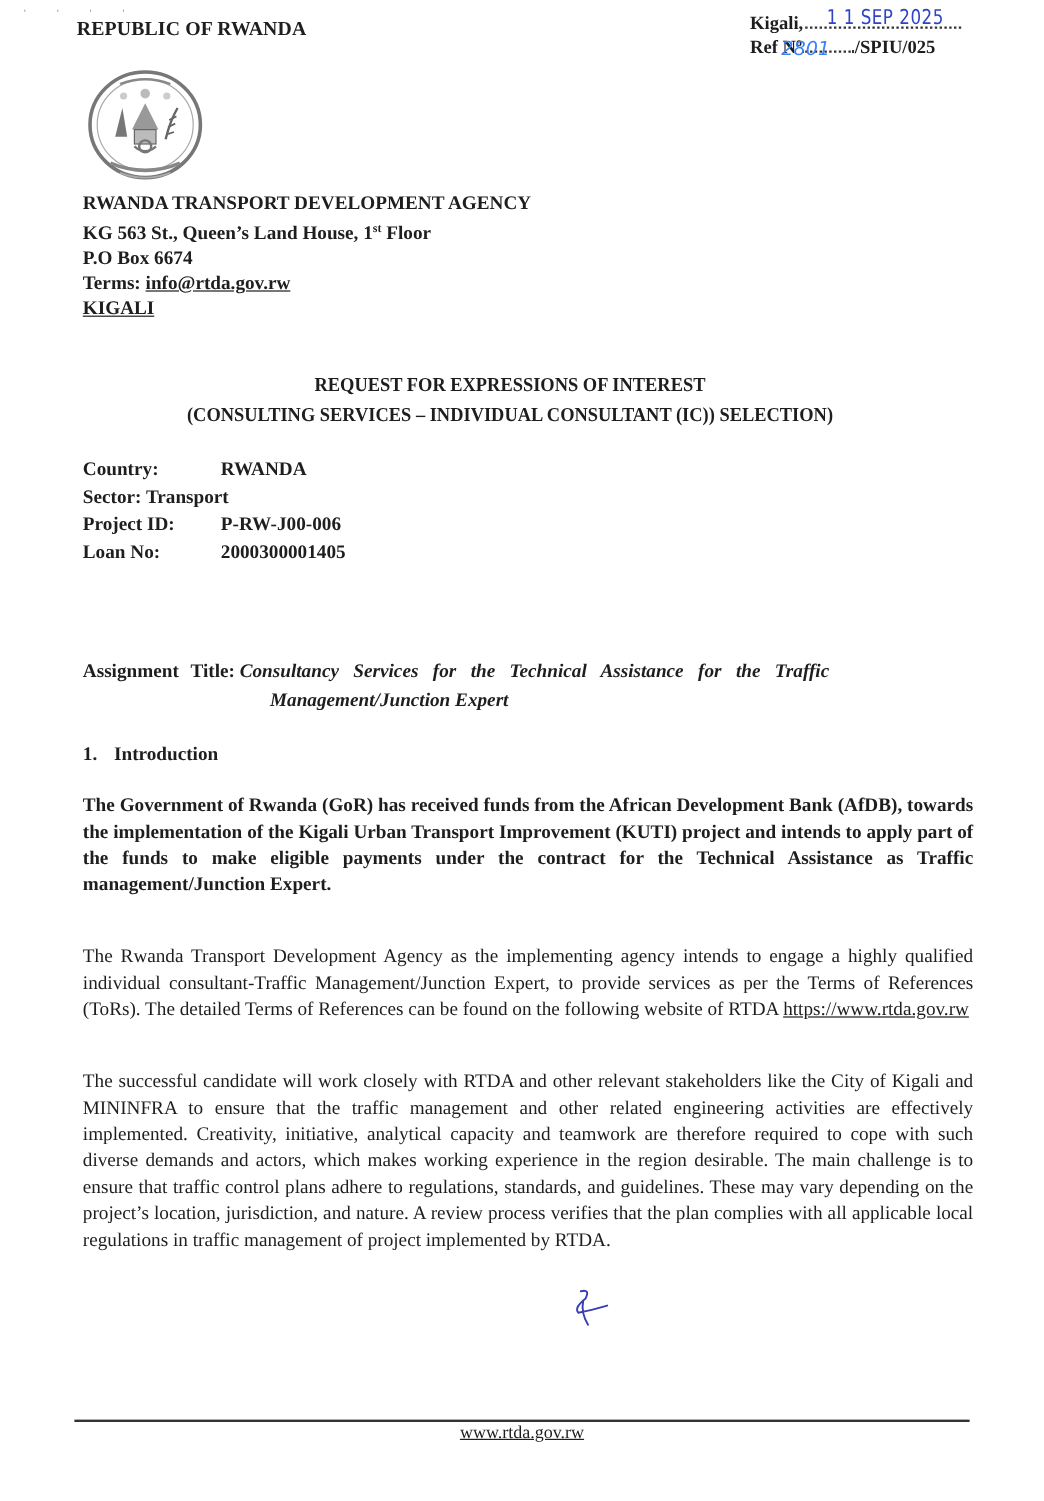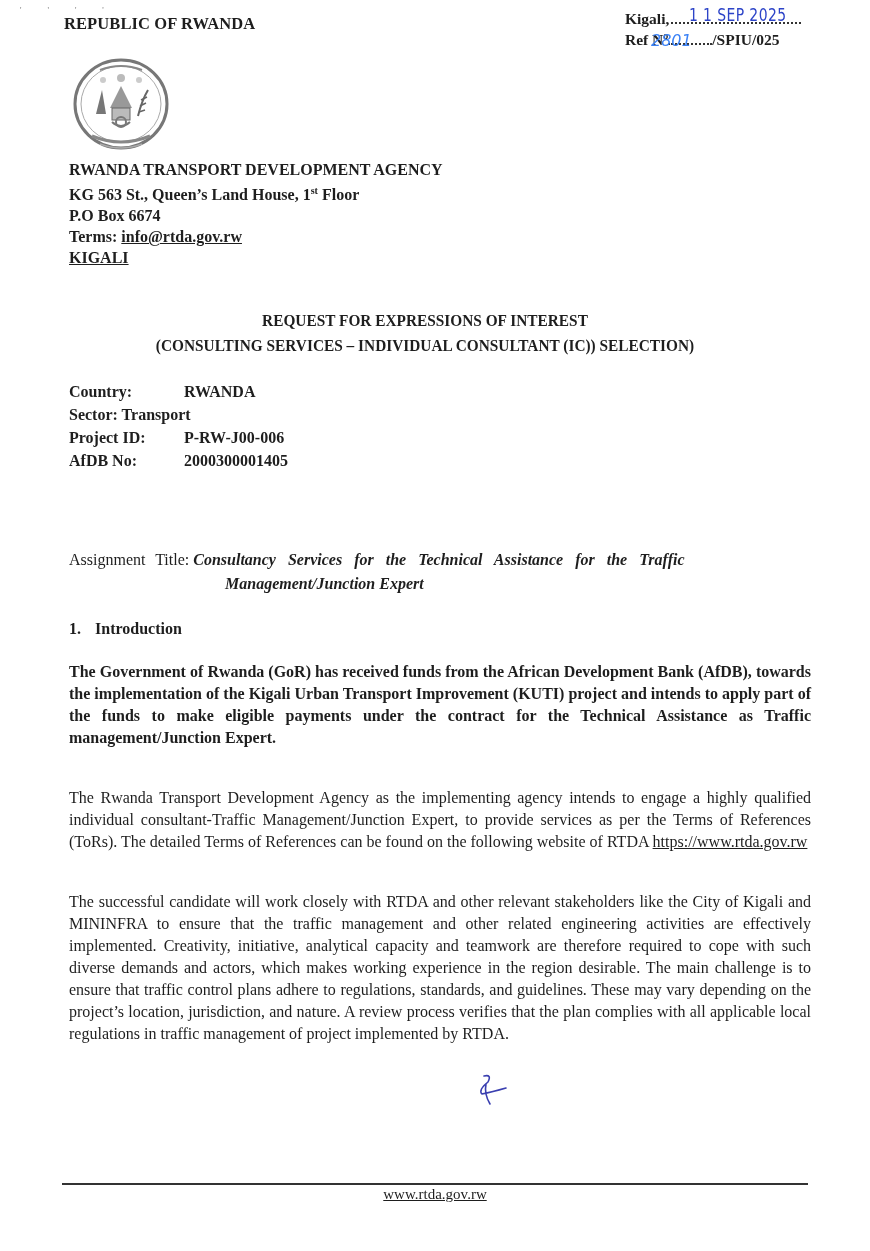--- a/index.html
+++ b/index.html
@@ -19,21 +19,21 @@
   .handref { position: absolute; left: 26px; top: 1px; color: #3b82f6; font-style: italic; font-weight: normal; font-family: "DejaVu Sans", sans-serif; font-size: 16px; }
   .agency { left: 69px; top: 159px; font-size: 16px; font-weight: bold; line-height: 21px; }
   .agency div { white-space: nowrap; }
   .u { text-decoration: underline; }
   .rfe { left: 12px; top: 308px; width: 826px; text-align: center; font-size: 16.5px; font-weight: bold; line-height: 25px; }
   .rfe div { transform: scaleX(0.93); }
   .meta { left: 69px; top: 380px; font-size: 16px; font-weight: bold; line-height: 23px; }
   .meta .row { display: flex; }
   .meta .lbl { width: 115px; white-space: nowrap; }
   .assign { left: 69px; top: 548px; width: 742px; font-size: 16px; line-height: 24px; }
-  .assign .lbl { font-weight: normal; word-spacing: 6px; }
+  .assign .lbl { font-weight: bold; word-spacing: 6px; }
   .assign .val { font-weight: bold; font-style: italic; word-spacing: 8px; }
   .assign .cont { padding-left: 156px; font-weight: bold; font-style: italic; }
   .intro { left: 69px; top: 620px; font-size: 16px; font-weight: bold; }
   .intro .num { display: inline-block; width: 26px; }
   .para { left: 69px; width: 742px; font-size: 16px; line-height: 22px; text-align: justify; }
   .p1 { top: 661px; font-weight: bold; }
   .p2 { top: 787px; }
   .p3 { top: 891px; }
   .signature { left: 470px; top: 1072px; width: 50px; height: 36px; }
   .footer-line { left: 62px; top: 1183px; width: 746px; height: 0; border-top: 2px solid #333; }
@@ -96,21 +96,21 @@
       <span>RWANDA</span>
     </div>
   <div class="row">
       <span>Sector: Transport</span>
     </div>
   <div class="row">
       <span class="lbl">Project ID:</span>
       <span>P-RW-J00-006</span>
     </div>
   <div class="row">
-      <span class="lbl">AfDB No:</span>
+      <span class="lbl">Loan No:</span>
       <span>2000300001405</span>
     </div>
 </div>
 
 <div class="abs assign">
   <div><span class="lbl">Assignment Title:</span> <span class="val">Consultancy Services for the Technical Assistance for the Traffic</span></div>
   <div class="cont">Management/Junction Expert</div>
 </div>
 
 <div class="abs intro">

